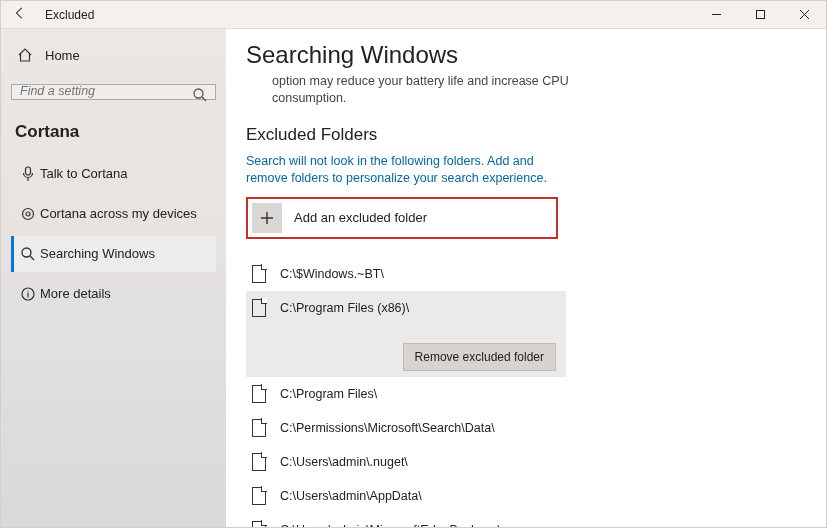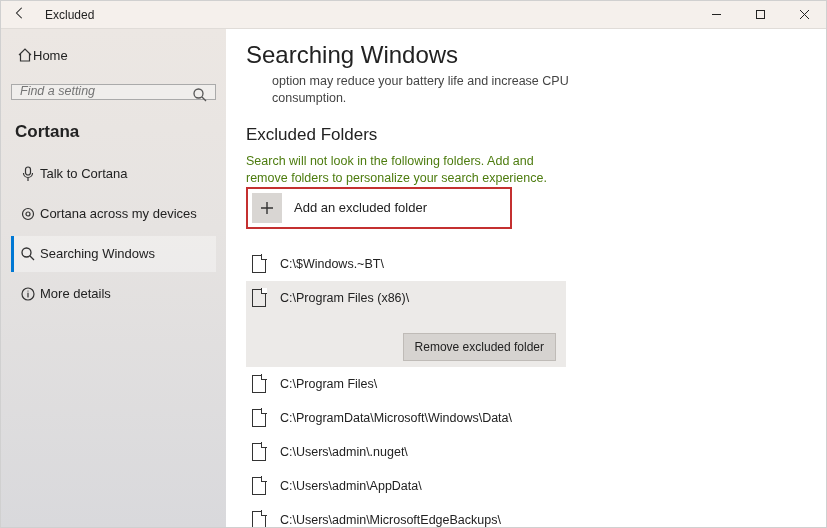--- a/index.html
+++ b/index.html
@@ -6,34 +6,34 @@
   html, body { width: 827px; height: 528px; overflow: hidden; background: #fff; }
   .window { width: 827px; height: 528px; display: flex; flex-direction: column; border: 1px solid #d0d0d0; }
   .titlebar { height: 28px; display: flex; align-items: center; background: #f5f0ec; border-bottom: 1px solid #e0dcd8; }
   .titlebar .tb-left { display: flex; align-items: center; padding-left: 12px; gap: 18px; }
   .titlebar .tb-title { font-size: 12px; color: #222; }
   .win-controls { margin-left: auto; display: flex; }
   .win-btn { width: 44px; height: 28px; display: flex; align-items: center; justify-content: center; color: #222; }
   .win-btn svg { display: block; }
   .content-row { flex: 1; display: flex; min-height: 0; }
   .sidebar { width: 225px; background: linear-gradient(180deg, #ece7e3 0%, #e6e3e1 40%, #d9d9dc 100%); padding: 10px 10px 0 10px; display: flex; flex-direction: column; gap: 4px; }
-  .side-home { display: flex; align-items: center; padding: 8px 6px; font-size: 13px; color: #222; }
+  .side-home { display: flex; align-items: center; gap: 12px; padding: 8px 6px; font-size: 13px; color: #222; }
   .search-wrap { position: relative; margin: 6px 0 12px 0; }
   .search-input { width: 100%; height: 16px; border: 1px solid #aaa; background: #f0eeec; padding: 0 30px 1px 8px; font-size: 12.5px; font-style: italic; color: #666; outline: none; }
   .search-icon { position: absolute; right: 8px; top: 6px; color: #555; }
   .cat-header { font-weight: 600; font-size: 17px; color: #222; padding: 6px 4px 10px 4px; }
   .nav-item { display: flex; align-items: center; gap: 4px; padding: 10px 6px; font-size: 13px; color: #222; border-left: 3px solid transparent; cursor: pointer; }
   .nav-item.active { background: rgba(255,255,255,0.35); border-left: 3px solid #0078d4; }
   .nav-icon { width: 16px; height: 16px; display: flex; align-items: center; justify-content: center; color: #333; }
   .main { flex: 1; padding: 12px 0 0 20px; overflow: hidden; }
   .page-title { font-size: 24px; font-weight: 400; color: #222; margin-bottom: 4px; }
   .trunc-note { font-size: 12.5px; color: #444; margin-left: 26px; line-height: 1.35; max-width: 310px; }
   .section-title { font-size: 17px; font-weight: 400; color: #222; margin-top: 18px; margin-bottom: 8px; }
-  .section-desc { font-size: 12.5px; color: #4d7c0f; max-width: 310px; line-height: 1.35; }
-  .add-row { display: flex; align-items: center; gap: 12px; border: 2px solid #c43030; padding: 4px 6px 4px 4px; width: 266px; }
+  .section-desc { font-size: 12.5px; color: #0369a1; max-width: 310px; line-height: 1.35; margin-bottom: 10px; }
+  .add-row { display: flex; align-items: center; gap: 12px; border: 2px solid #c43030; padding: 4px 6px 4px 4px; width: 312px; }
   .plus-box { width: 30px; height: 30px; background: #d9d6d3; display: flex; align-items: center; justify-content: center; color: #333; }
   .add-label { font-size: 13px; color: #222; }
   .folder-list { margin-top: 18px; width: 320px; }
   .folder-row { display: flex; align-items: center; gap: 14px; padding: 8px 6px; font-size: 12.5px; color: #222; }
   .folder-row.selected { background: #eceae8; padding-bottom: 6px; flex-wrap: wrap; }
   .doc-icon { width: 14px; height: 18px; border: 1.5px solid #333; position: relative; flex-shrink: 0; }
   .doc-icon::after { content: ""; position: absolute; right: -1.5px; top: -1.5px; width: 5px; height: 5px; background: #fff; border-left: 1.5px solid #333; border-bottom: 1.5px solid #333; }
   .remove-btn { margin-left: auto; background: #d6d3d0; border: 1px solid #bfbbb7; padding: 6px 11px; font-size: 12px; color: #222; cursor: pointer; margin-top: 12px; }
   .folder-row.selected .path { flex: 1; }
   .folder-row.selected .remove-wrap { width: 100%; display: flex; justify-content: flex-end; padding-right: 4px; }
@@ -162,21 +162,21 @@
             <div class="remove-wrap">
               <button class="remove-btn">Remove excluded folder</button>
             </div>
           </div>
           <div class="folder-row">
             <div class="doc-icon"></div>
             <span class="path">C:\Program Files\</span>
           </div>
           <div class="folder-row">
             <div class="doc-icon"></div>
-            <span class="path">C:\ProgramData\Microsoft\Windows\Data\</span>
+            <span class="path">C:\Permissions\Microsoft\Search\Data\</span>
           </div>
           <div class="folder-row">
             <div class="doc-icon"></div>
             <span class="path">C:\Users\admin\.nuget\</span>
           </div>
           <div class="folder-row">
             <div class="doc-icon"></div>
             <span class="path">C:\Users\admin\AppData\</span>
           </div>
           <div class="folder-row">

